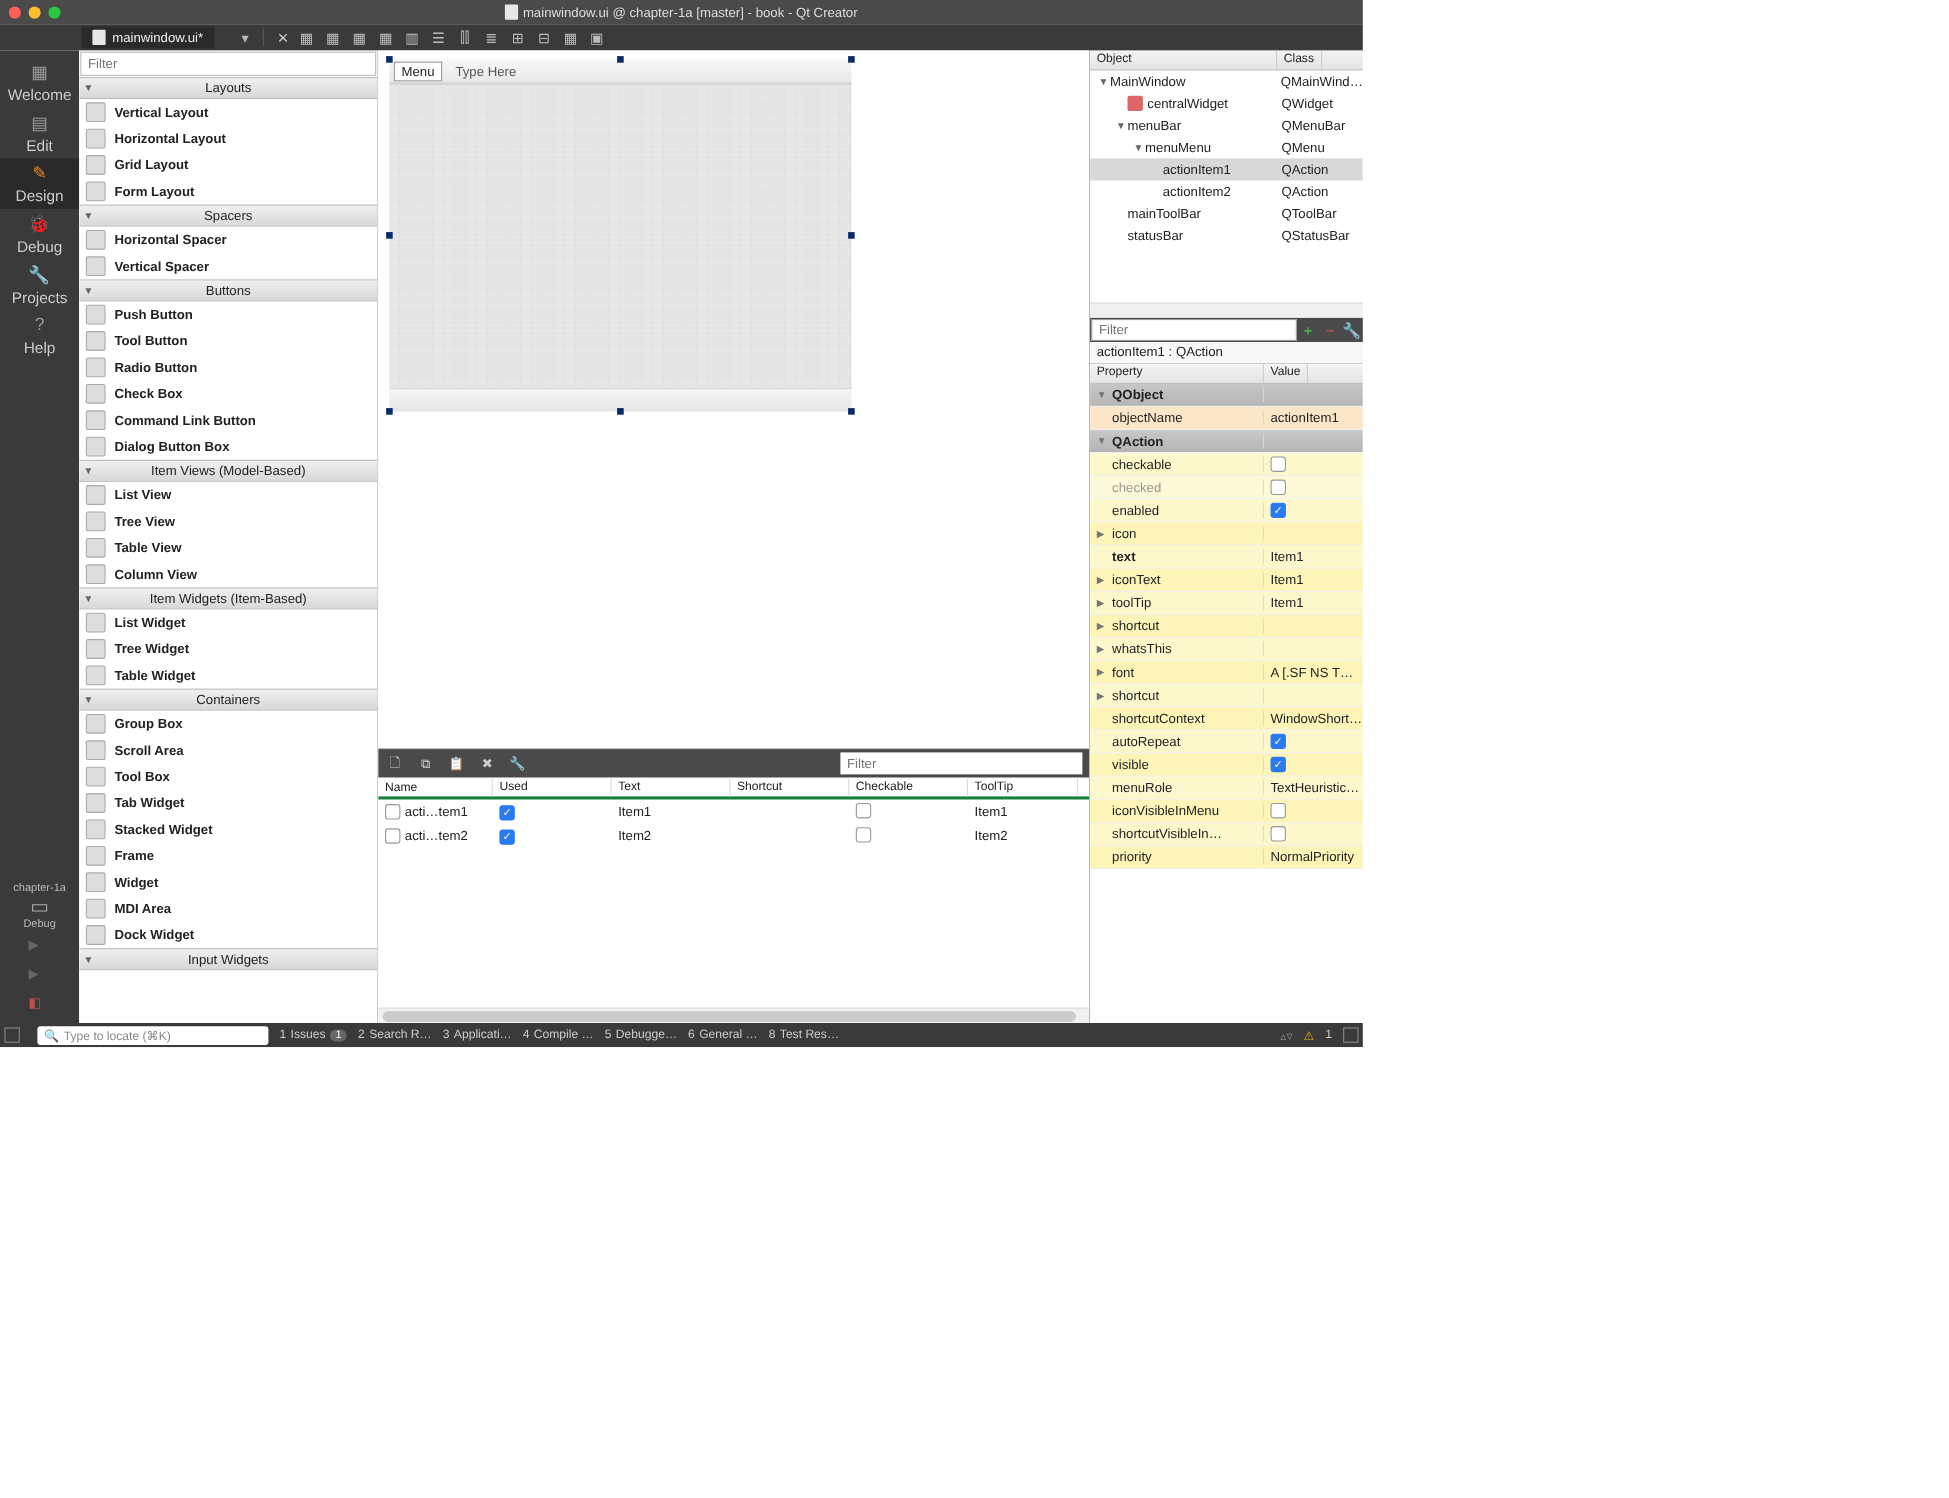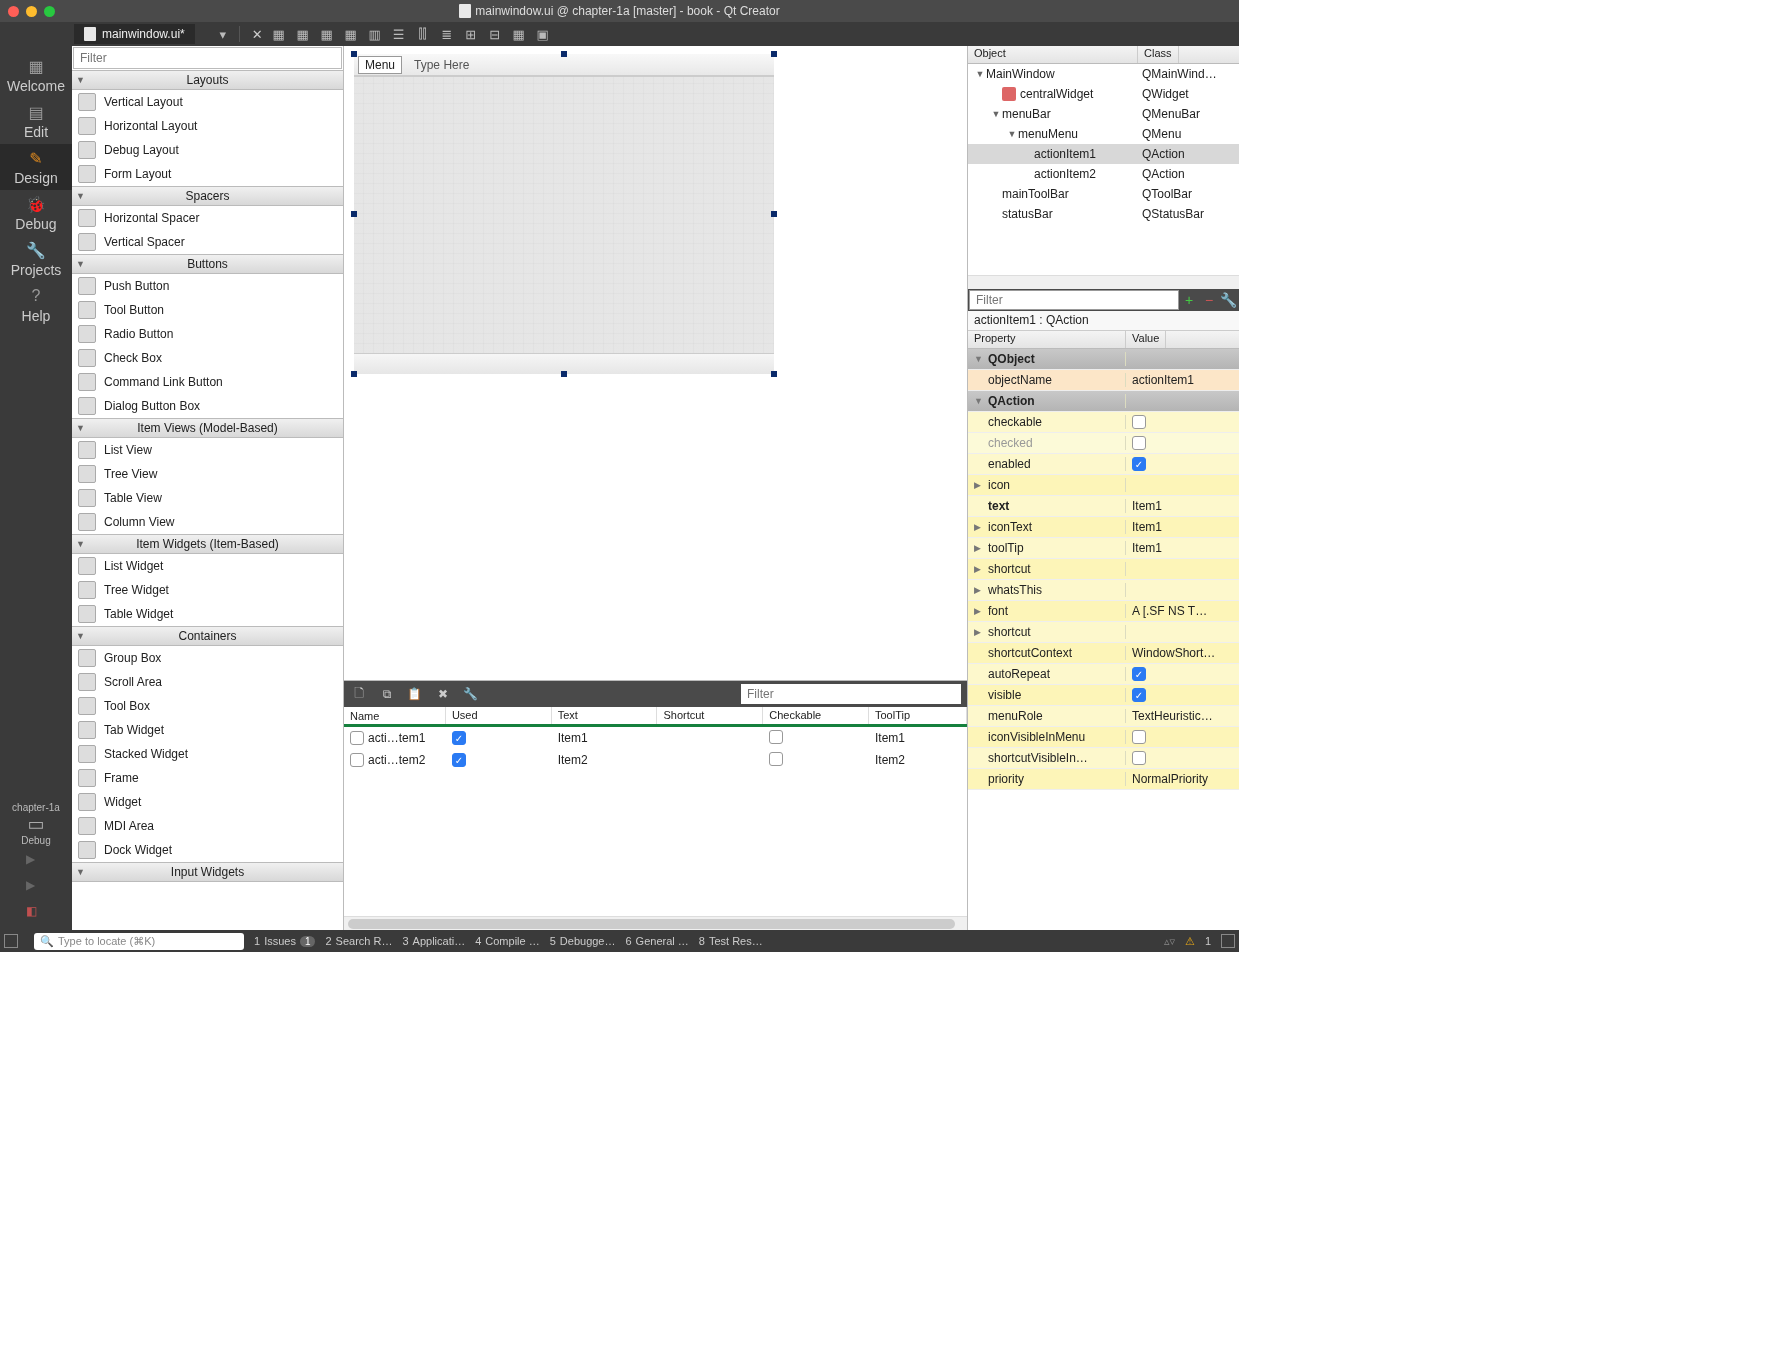--- a/index.html
+++ b/index.html
@@ -35,21 +35,21 @@
 .run-ico { width: 20px; height: 20px; color: #666; }
 
 .widgetbox { width: 272px; background: #fff; display: flex; flex-direction: column; border-right: 1px solid #bbb; }
 .wb-filter { height: 22px; border: 1px solid #bbb; margin: 1px; padding: 2px 6px; color: #888; font-size: 12px; background: #fff; }
 .wb-scroll { flex: 1; overflow-y: auto; position: relative; }
 .wb-scroll::-webkit-scrollbar { width: 14px; }
 .wb-scroll::-webkit-scrollbar-thumb { background: #bbb; border-radius: 7px; border: 3px solid #f0f0f0; }
 .wb-scroll::-webkit-scrollbar-track { background: #f0f0f0; }
 .wb-head { background: linear-gradient(#f0f0f0,#d8d8d8); border-top: 1px solid #bbb; border-bottom: 1px solid #bbb; text-align: center; font-size: 12px; padding: 2px 0; position: relative; }
 .wb-head .tri { position: absolute; left: 4px; top: 4px; color: #666; font-size: 9px; }
-.wb-item { display: flex; align-items: center; gap: 8px; padding: 3px 4px 3px 6px; font-size: 12px; }
+.wb-item { display: flex; align-items: center; gap: 8px; padding: 3px 4px 3px 6px; font-size: 12px; font-weight: bold; }
 .wb-item .wico { width: 18px; height: 18px; background: #ddd; border: 1px solid #aaa; border-radius: 2px; flex-shrink: 0; display: flex; align-items: center; justify-content: center; font-size: 10px; }
 
 .center { flex: 1; display: flex; flex-direction: column; background: #fff; min-width: 0; justify-content: center; }
 .canvas-area { flex: 1; background: #fff; position: relative; overflow: hidden; }
 .form-preview { position: absolute; left: 10px; top: 8px; width: 420px; height: 320px; background: #f2f2f2; }
 .menubar-prev { height: 22px; background: linear-gradient(#f8f8f8,#e8e8e8); display: flex; align-items: center; padding: 0 4px; gap: 6px; border-bottom: 1px solid #ccc; }
 .menubar-prev .menu-btn { border: 1px solid #999; padding: 1px 6px; font-size: 12px; background: #fff; }
 .menubar-prev .type-here { color: #555; font-size: 12px; padding: 1px 6px; }
 .form-body { height: calc(100% - 22px - 20px); background: repeating-linear-gradient(0deg,#f2f2f2,#f2f2f2 9px,#ededed 9px,#ededed 10px), repeating-linear-gradient(90deg,#f2f2f2,#f2f2f2 9px,#ededed 9px,#ededed 10px); background-blend-mode: multiply; border-top: 1px solid #ccc; border-bottom: 1px solid #ccc; }
 .statusbar-prev { height: 20px; background: linear-gradient(#f6f6f6,#e6e6e6); }
@@ -71,21 +71,21 @@
 .ac-check { width: 108px; }
 .ac-tip { width: 100px; }
 .chk { width: 14px; height: 14px; border: 1px solid #999; border-radius: 3px; display: inline-flex; align-items: center; justify-content: center; background: #fff; }
 .chk.on { background: #2a7af3; border-color: #2a7af3; color: #fff; font-size: 10px; }
 .action-scrollbar { height: 14px; background: #f0f0f0; border-top: 1px solid #ddd; position: relative; }
 .action-scrollbar .thumb { position: absolute; left: 4px; right: 12px; top: 2px; height: 10px; background: #ccc; border-radius: 5px; }
 .editor-tabs { height: 24px; background: linear-gradient(#ececec,#dadada); display: flex; border-top: 1px solid #bbb; }
 .editor-tabs .etab { padding: 4px 14px; font-size: 12px; border-right: 1px solid #bbb; }
 .editor-tabs .etab.active { background: #f6f6f6; }
 
-.rightpanel { width: 272px; display: flex; flex-direction: column; border-left: 1px solid #bbb; }
+.rightpanel { width: 249px; display: flex; flex-direction: column; border-left: 1px solid #bbb; }
 .obj-tree { height: 243px; display: flex; flex-direction: column; }
 .obj-head { display: flex; height: 18px; background: linear-gradient(#f4f4f4,#e4e4e4); border-bottom: 1px solid #bbb; }
 .obj-head > div { padding: 1px 6px; font-size: 11px; border-right: 1px solid #ccc; }
 .oh-obj { width: 170px; }
 .obj-rows { flex: 1; overflow: auto; font-size: 12px; }
 .obj-row { display: flex; height: 20px; align-items: center; }
 .obj-row.sel { background: #d8d8d8; }
 .or-obj { width: 170px; display: flex; align-items: center; }
 .or-cls { flex: 1; padding-left: 4px; }
 .tri2 { width: 12px; text-align: center; color: #666; font-size: 9px; }
@@ -202,21 +202,21 @@
         <div class="wb-item">
           <span class="wico"></span>
           <span>Vertical Layout</span>
         </div>
         <div class="wb-item">
           <span class="wico"></span>
           <span>Horizontal Layout</span>
         </div>
         <div class="wb-item">
           <span class="wico"></span>
-          <span>Debug Layout</span>
+          <span>Grid Layout</span>
         </div>
         <div class="wb-item">
           <span class="wico"></span>
           <span>Form Layout</span>
         </div>
         <div class="wb-head"><span class="tri">▼</span>Spacers</div>
         <div class="wb-item">
           <span class="wico"></span>
           <span>Horizontal Spacer</span>
         </div>

